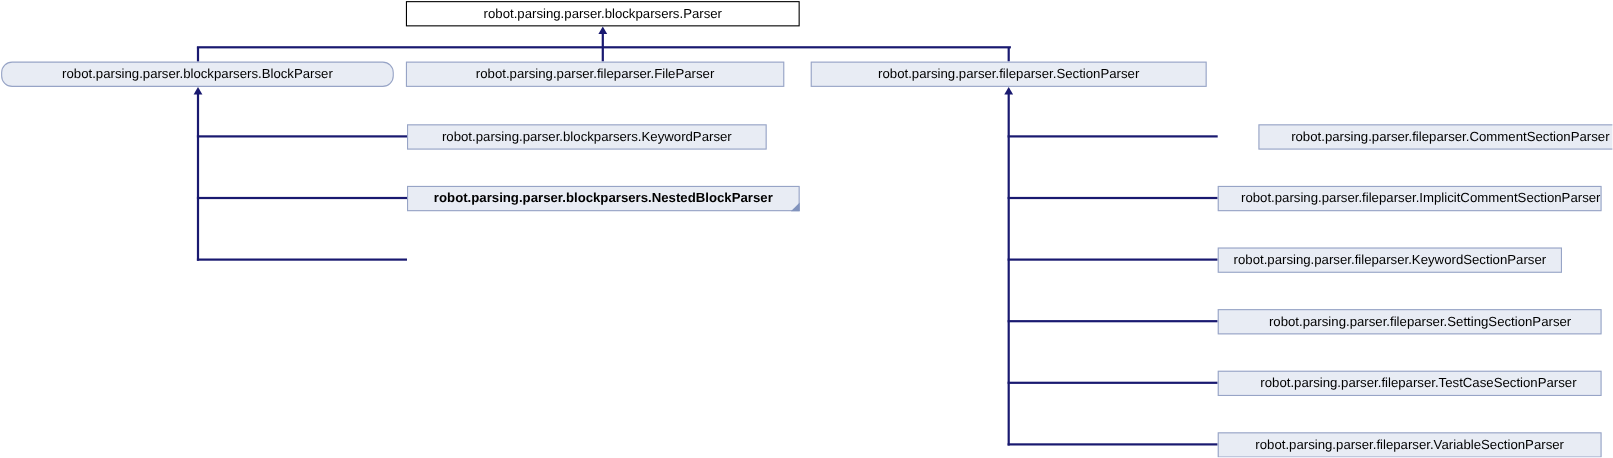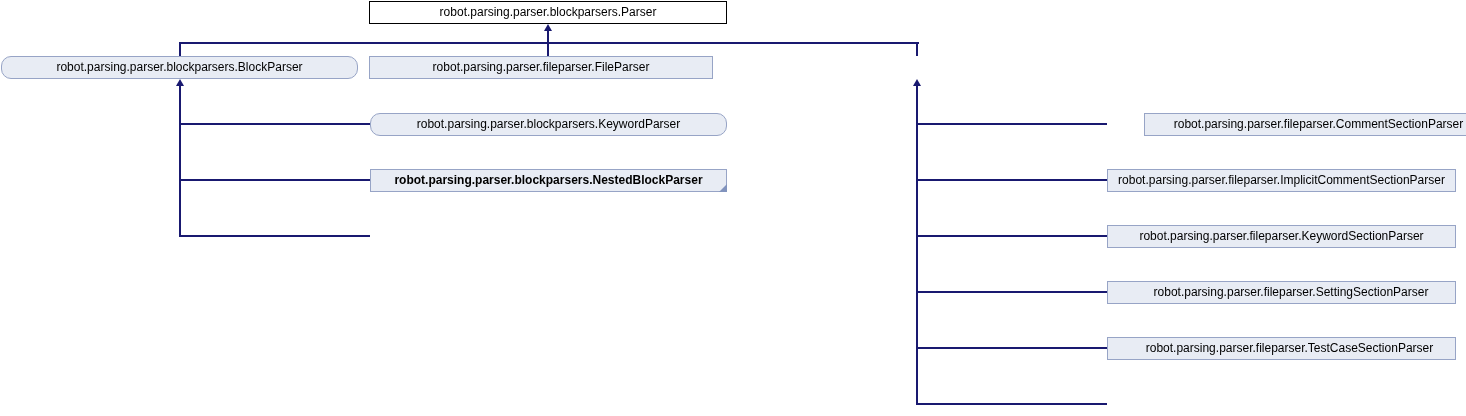--- a/index.html
+++ b/index.html
@@ -68,39 +68,41 @@
   <div class="node root" style="left:369px; top:1px; width:358px;">robot.parsing.parser.blockparsers.Parser</div>
 
   <div class="arrow-up" style="left:544px; top:24px;"></div>
   <div class="vline" style="left:547px; top:30px; height:26px;"></div>
   <div class="hline" style="left:179px; top:42px; width:740px;"></div>
   <div class="vline" style="left:179px; top:43px; height:13px;"></div>
   <div class="vline" style="left:916px; top:43px; height:13px;"></div>
 
   <div class="node" style="left:1px; top:56px; width:357px;border-radius:10px;">robot.parsing.parser.blockparsers.BlockParser</div>
   <div class="node" style="left:369px; top:56px; width:344px;">robot.parsing.parser.fileparser.FileParser</div>
+  <div class="node" style="left:737px; top:56px; width:360px;">robot.parsing.parser.fileparser.SectionParser</div>
 
   <div class="arrow-up" style="left:176px; top:79px;"></div>
   <div class="vline" style="left:179px; top:85px; height:152px;"></div>
   <div class="hline" style="left:179px; top:123px; width:191px;"></div>
   <div class="hline" style="left:179px; top:179px; width:191px;"></div>
   <div class="hline" style="left:179px; top:235px; width:191px;"></div>
 
-  <div class="node" style="left:370px; top:113px; width:357px;border-radius:10px;">robot.parsing.parser.blockparsers.KeywordParser</div>
+  <div class="node" style="left:370px; top:113px; width:327px;">robot.parsing.parser.blockparsers.KeywordParser</div>
   <div class="node" style="left:370px; top:169px; width:357px;font-weight:bold;">robot.parsing.parser.blockparsers.NestedBlockParser</div>
   <div class="corner-marker" style="left:719px; top:184px; right:auto; bottom:auto;"></div>
 
   <div class="arrow-up" style="left:913px; top:79px;"></div>
   <div class="vline" style="left:916px; top:85px; height:320px;"></div>
   <div class="hline" style="left:916px; top:123px; width:191px;"></div>
   <div class="hline" style="left:916px; top:179px; width:191px;"></div>
   <div class="hline" style="left:916px; top:235px; width:191px;"></div>
   <div class="hline" style="left:916px; top:291px; width:191px;"></div>
   <div class="hline" style="left:916px; top:347px; width:191px;"></div>
   <div class="hline" style="left:916px; top:403px; width:191px;"></div>
 
   <div class="node" style="left:1107px; top:113px; width:349px;margin-left:37px;">robot.parsing.parser.fileparser.CommentSectionParser</div>
-  <div class="node" style="left:1107px; top:169px; width:349px;">robot.parsing.parser.fileparser.ImplicitCommentSectionParser</div>
-  <div class="node" style="left:1107px; top:225px; width:349px;">robot.parsing.parser.fileparser.KeywordSectionParser</div>
+  <div class="node" style="left:1107px; top:169px; width:349px;text-align:right;">robot.parsing.parser.fileparser.ImplicitCommentSectionParser</div>
+  <div class="node" style="left:1107px; top:225px; width:313px;">robot.parsing.parser.fileparser.KeywordSectionParser</div>
   <div class="node" style="left:1107px; top:281px; width:349px;padding-left:19px;">robot.parsing.parser.fileparser.SettingSectionParser</div>
   <div class="node" style="left:1107px; top:337px; width:349px;padding-left:16px;">robot.parsing.parser.fileparser.TestCaseSectionParser</div>
+  <div class="node" style="left:1107px; top:393px; width:349px;">robot.parsing.parser.fileparser.VariableSectionParser</div>
 
 </div>
 
 </body></html>

